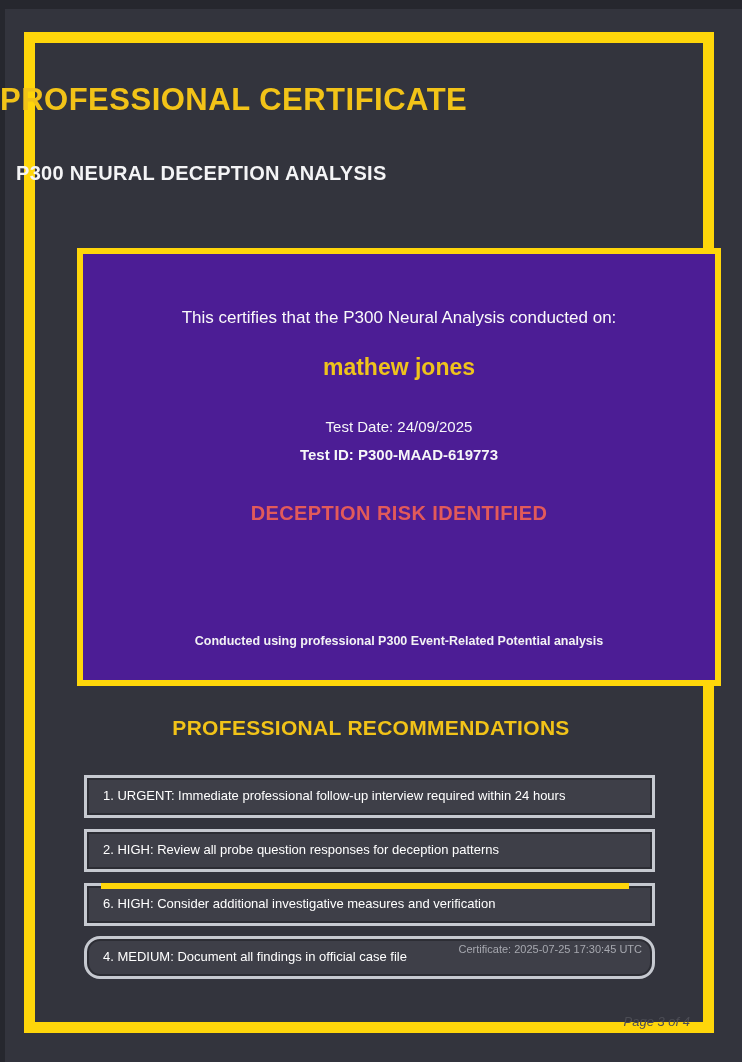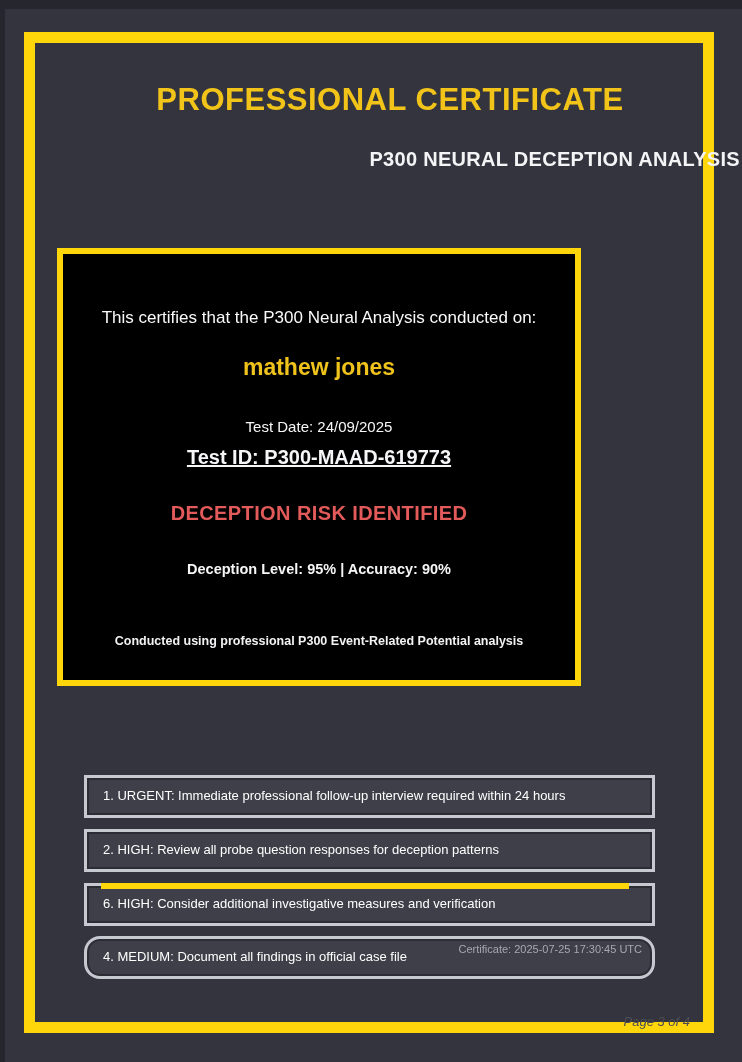--- a/index.html
+++ b/index.html
@@ -24,46 +24,46 @@
   }
   .frame {
     position: absolute; left: 24px; top: 32px;
     width: 690px; height: 1001px;
     border: 11px solid #ffd60a;
     box-sizing: border-box;
     z-index: 1;
   }
   .title {
     position: absolute; left: 0; right: 0; top: 82px;
-    margin: 0; text-align: center;
+    margin: 0; text-align: left;
     font-size: 31px; font-weight: bold; letter-spacing: 0.5px;
-    color: #f2c318; z-index: 2; padding-left: 38px;
+    color: #f2c318; z-index: 2;
   }
   .subtitle {
     position: absolute; left: 0; right: 0; top: 146px;
-    margin: 2px; text-align: right;
+    margin: 16px; text-align: left;
     font-size: 20px; font-weight: bold; letter-spacing: 0.3px;
     color: #f4f4f6; z-index: 2;
   }
   .cert-box {
-    position: absolute; left: 57px; top: 248px;
-    width: 524px; height: 438px;
+    position: absolute; left: 77px; top: 248px;
+    width: 644px; height: 438px;
     border: 6px solid #ffd60a;
-    background: #000000;
+    background: #4c1d95;
     box-sizing: border-box;
     z-index: 2;
   }
   .cert-box p {
     position: absolute; left: 0; width: 100%;
     margin: 0; text-align: center;
   }
   .intro    { top: 54px;  font-size: 17px;   font-weight: normal; color: #fafafa; }
   .name     { top: 100px; font-size: 23px;   font-weight: bold;   color: #efc31c; }
   .test-date{ top: 164px; font-size: 15px;   font-weight: normal;   color: #f6f6f8; }
-  .test-id  { top: 192px; font-size: 20px;   font-weight: bold;   color: #f6f6f8; text-decoration: underline; }
+  .test-id  { top: 192px; font-size: 15px;   font-weight: bold;   color: #f6f6f8; }
   .result   { top: 248px; font-size: 20px;   font-weight: bold;   color: #e25a5a; letter-spacing: 0.4px; }
   .stats    { top: 307px; font-size: 14.5px; font-weight: bold;   color: #f6f6f8; }
   .method   { top: 380px; font-size: 12.5px; font-weight: bold;   color: #f2f2f4; }
   .rec-heading {
     position: absolute; left: 0; right: 0; top: 716px;
     margin: 0; text-align: center;
     font-size: 21px; font-weight: bold; letter-spacing: 0.3px;
     color: #f2c318; z-index: 2;
   }
   .rec-box {
@@ -110,24 +110,24 @@
 
   <h1 class="title">PROFESSIONAL CERTIFICATE</h1>
   <h2 class="subtitle">P300 NEURAL DECEPTION ANALYSIS</h2>
 
   <div class="cert-box">
     <p class="intro">This certifies that the P300 Neural Analysis conducted on:</p>
     <p class="name">mathew jones</p>
     <p class="test-date">Test Date: 24/09/2025</p>
     <p class="test-id">Test ID: P300-MAAD-619773</p>
     <p class="result">DECEPTION RISK IDENTIFIED</p>
-    <p class="stats">Deception Level: 95% | Accuracy: 90%</p>
     <p class="method">Conducted using professional P300 Event-Related Potential analysis</p>
   </div>
 
+  <h3 class="rec-heading">PROFESSIONAL RECOMMENDATIONS</h3>
 
   <div class="rec-box rec-1">
     <span class="rec-text">1. URGENT: Immediate professional follow-up interview required within 24 hours</span>
   </div>
   <div class="rec-box rec-2">
     <span class="rec-text">2. HIGH: Review all probe question responses for deception patterns</span>
   </div>
   <div class="rec-box rec-3">
     <div class="rec-accent"></div>
     <span class="rec-text">6. HIGH: Consider additional investigative measures and verification</span>

